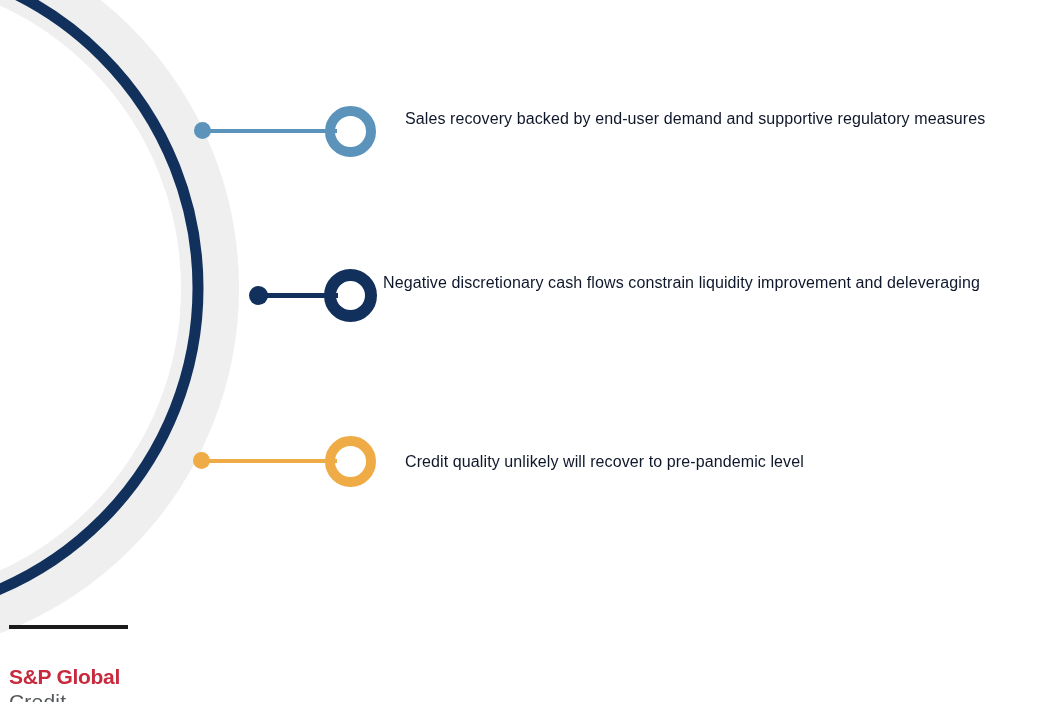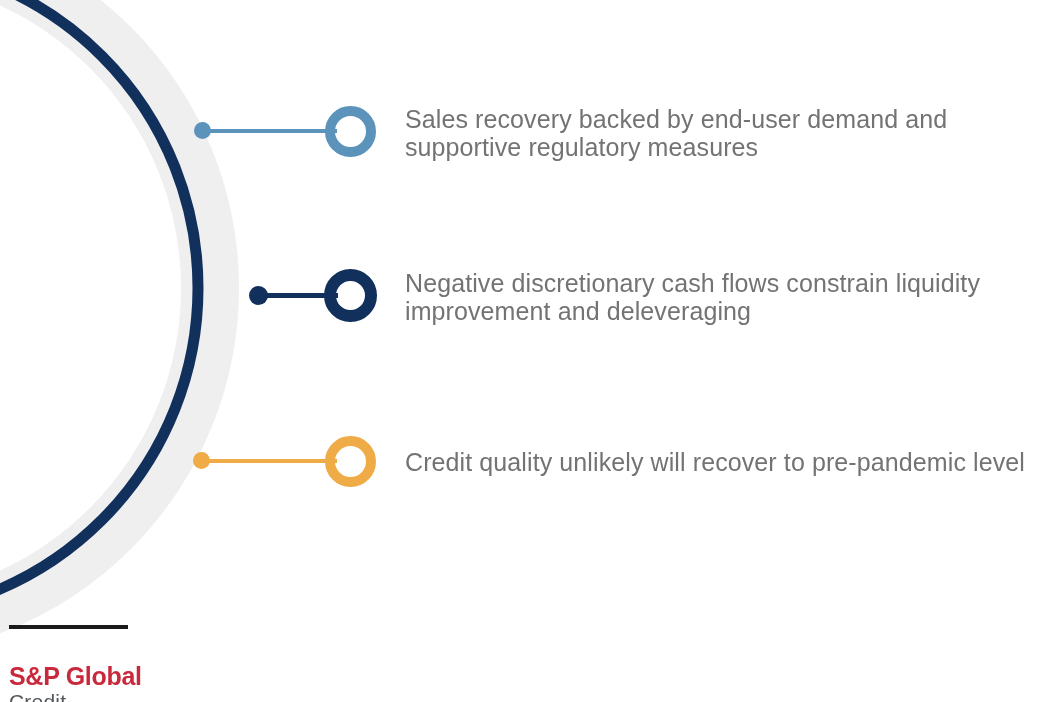--- a/index.html
+++ b/index.html
@@ -47,38 +47,38 @@
     height: 4px;
   }
   .callout .ring {
     position: absolute;
     border-radius: 50%;
     background: transparent;
     box-sizing: border-box;
   }
   .callout .callout-text {
     position: absolute;
-    font-size: 25px;
+    font-size: 16px;
     line-height: 28px;
-    color: #737373;
+    color: #0f172a;
     letter-spacing: 0.1px;
     white-space: pre-line;
   }
 
   
   .row-blue .anchor-dot { left: 194px; top: 122px; background: #5b93bb; }
   .row-blue .connector  { left: 205px; top: 128.5px; width: 132px; background: #5b93bb; }
   .row-blue .ring       { left: 325px; top: 106px; width: 51px; height: 51px; border: 10px solid #5b93bb; }
   .row-blue .callout-text { left: 405px; top: 105px; width: 600px; }
 
   
   .row-navy .anchor-dot { left: 249px; top: 286px; width: 19px; height: 19px; background: #12305c; }
   .row-navy .connector  { left: 260px; top: 293px; width: 78px; height: 5px; background: #12305c; }
   .row-navy .ring       { left: 324px; top: 269px; width: 53px; height: 53px; border: 12px solid #12305c; }
-  .row-navy .callout-text { left: 405px; top: 269px; width: 620px; }
+  .row-navy .callout-text { left: 383px; top: 269px; width: 620px; }
 
   
   .row-orange .anchor-dot { left: 193px; top: 452px; background: #efab46; }
   .row-orange .connector  { left: 204px; top: 459px; width: 133px; background: #efab46; }
   .row-orange .ring       { left: 325px; top: 436px; width: 51px; height: 51px; border: 10px solid #efab46; }
   .row-orange .callout-text { left: 405px; top: 448px; width: 640px; }
 
   
   .logo {
     position: absolute;
@@ -88,21 +88,21 @@
   }
   .logo-rule {
     width: 119px;
     height: 4px;
     background: #1a1a1a;
     margin-bottom: 5px;
   }
   .logo-primary {
     font-family: "Liberation Sans", sans-serif;
     font-weight: bold;
-    font-size: 25px;
+    font-size: 21px;
     line-height: 25px;
     color: #c8293c;
     letter-spacing: -0.3px;
     margin-top: 35px;
   }
   .logo-secondary {
     font-family: "Liberation Sans", sans-serif;
     font-weight: normal;
     font-size: 21px;
     line-height: 26px;

